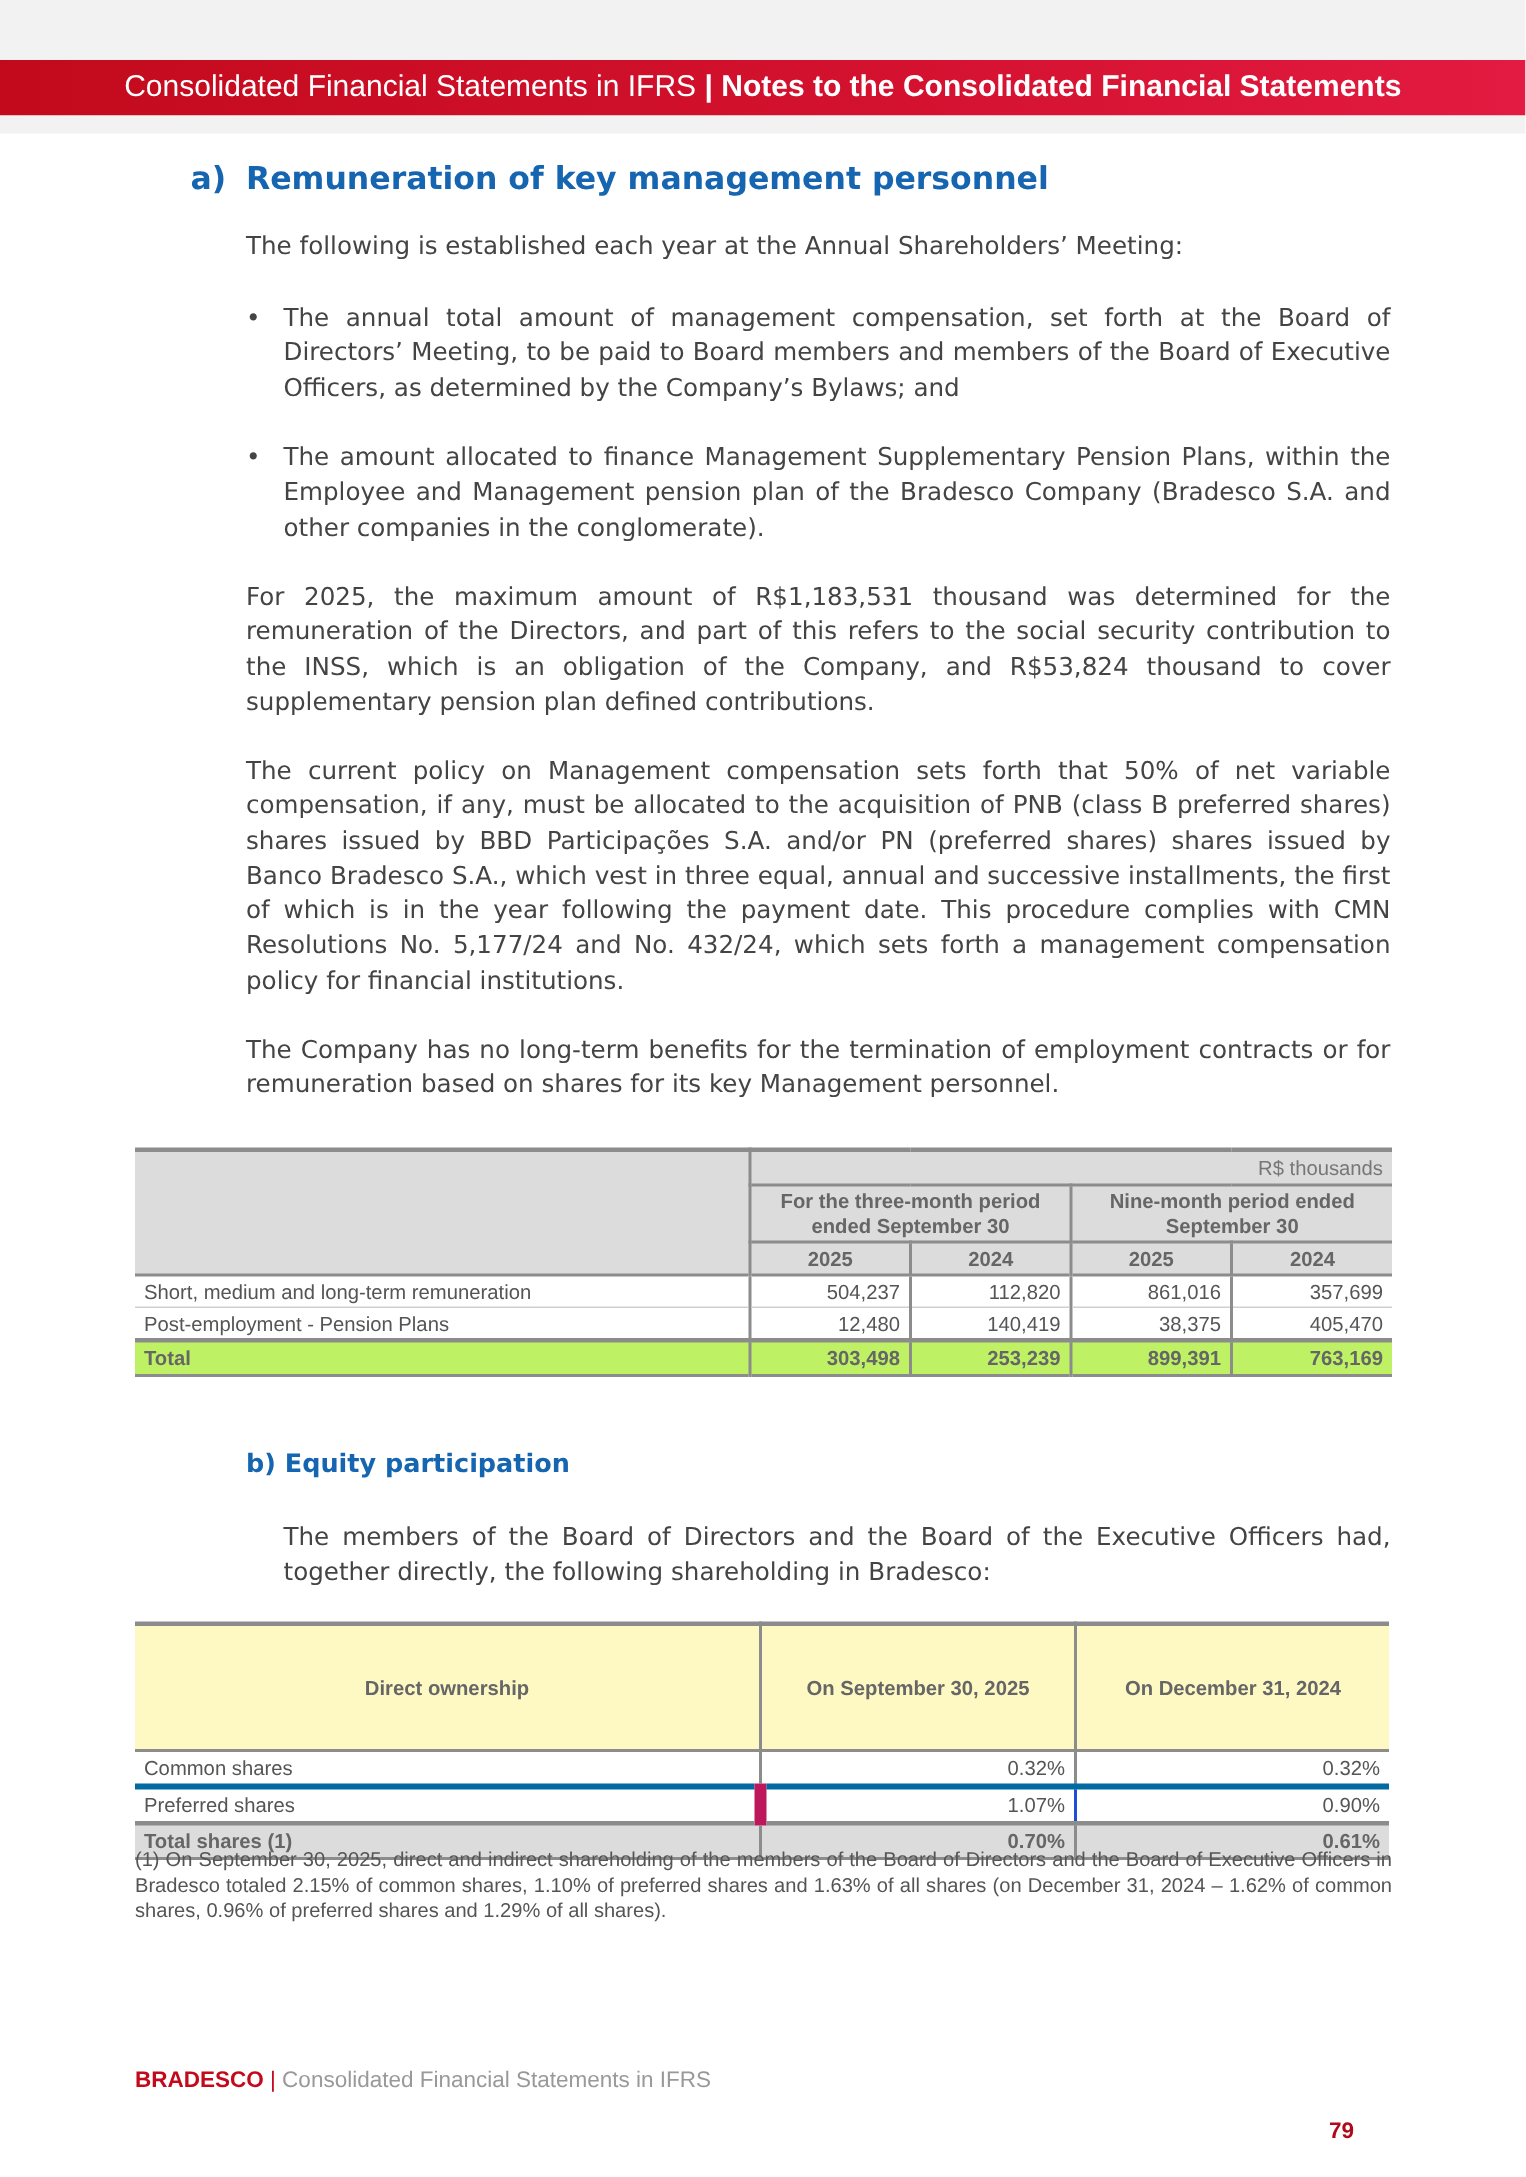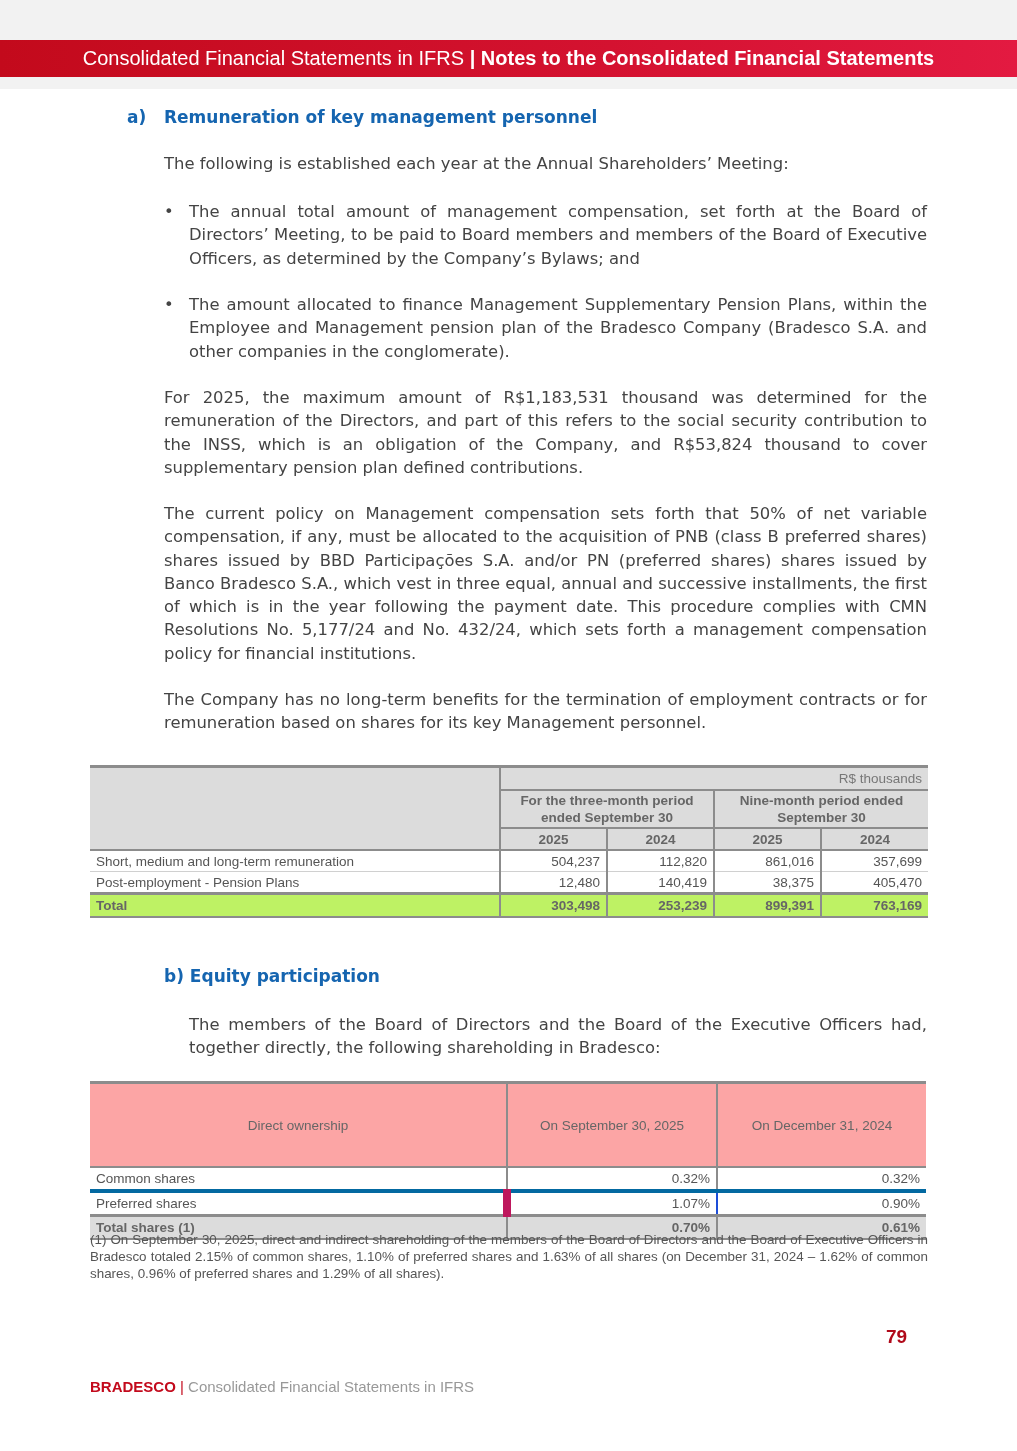--- a/index.html
+++ b/index.html
@@ -12,21 +12,21 @@
   .topgray { position: absolute; left: 0; top: 0; width: 1017px; height: 40px; background: #f2f2f2; }
   .banner {
     position: absolute; left: 0; top: 40px; width: 1017px; height: 37px;
     background: linear-gradient(90deg, #c30a1c 0%, #d41230 60%, #e31a41 100%);
     color: #fff; font-family: "Liberation Sans", sans-serif; font-size: 20px;
     display: flex; align-items: center; justify-content: center; white-space: nowrap;
   }
   .banner b { font-weight: bold; }
   .bottomgray { position: absolute; left: 0; top: 77px; width: 1017px; height: 12px; background: #f2f2f2; }
 
-  .h-a { position: absolute; left: 127px; top: 107px; font-size: 17px; font-weight: bold; color: #1565b0; font-family: "DejaVu Sans", sans-serif; }
+  .h-a { position: absolute; left: 127px; top: 107px; font-size: 21px; font-weight: bold; color: #1565b0; font-family: "DejaVu Sans", sans-serif; }
   .h-a .letter { display: inline-block; width: 37px; }
   .p { position: absolute; left: 164px; width: 763px; font-size: 16.4px; line-height: 23.3px; text-align: justify; color: #444; }
   .p.indent { left: 189px; width: 738px; }
   .bullet { position: absolute; left: 164px; width: 763px; font-size: 16.4px; line-height: 23.3px; color: #444; }
   .bullet .dot { position: absolute; left: 0; top: 0; }
   .bullet .txt { margin-left: 25px; text-align: justify; display: block; }
 
   table { border-collapse: collapse; font-family: "Liberation Sans", sans-serif; font-size: 13.5px; color: #555; }
   .t1 { position: absolute; left: 90px; top: 765px; width: 838px; }
   .t1 td, .t1 th { padding: 0 6px; }
@@ -35,29 +35,29 @@
   .t1 .grp th { height: 36px; font-weight: bold; text-align: center; line-height: 17px; color: #666; }
   .t1 .yrs th { height: 20px; font-weight: bold; text-align: center; color: #666; }
   .t1 .row td { height: 20px; background: #fff; }
   .t1 .row td.num, .t2 td.num { text-align: right; }
   .t1 .total td { height: 21px; background: #bef264; font-weight: bold; color: #666; }
 
   .b-title { position: absolute; left: 164px; top: 966px; font-size: 17px; font-weight: bold; color: #1565b0; }
 
   .t2 { position: absolute; left: 90px; top: 1081px; width: 836px; }
   .t2 td, .t2 th { padding: 0 6px; }
-  .t2 .hrow th { height: 82px; background: #fca5a5; font-weight: normal; text-align: center; color: #666; }
+  .t2 .hrow th { height: 82px; background: #fef9c3; font-weight: bold; text-align: center; color: #666; }
   .t2 .row td { height: 21px; }
   .t2 .total td { height: 21px; background: #dcdcdc; font-weight: bold; color: #666; }
   .footnote { position: absolute; left: 90px; top: 1231px; width: 838px; font-family: "Liberation Sans", sans-serif; font-size: 13.4px; line-height: 17.2px; color: #555; text-align: justify; }
 
   .footer { position: absolute; left: 90px; top: 1378px; font-family: "Liberation Sans", sans-serif; font-size: 15px; color: #999; }
   .footer .brand { color: #c30a1c; font-weight: bold; }
   .footer .sep { color: #c30a1c; }
-  .pagenum { position: absolute; left: 886px; top: 1326px; font-family: "Liberation Sans", sans-serif; font-size: 19px; font-weight: bold; color: #b00a1a; }
+  .pagenum { position: absolute; left: 886px; top: 1412px; font-family: "Liberation Sans", sans-serif; font-size: 15px; font-weight: bold; color: #b00a1a; }
 </style>
 </head>
 <body>
 
 <div class="topgray"></div>
 <div class="banner">
   <span>Consolidated Financial Statements in IFRS</span>
   <b style="white-space:pre"> | </b>
   <b>Notes to the Consolidated Financial Statements</b>
 </div>

